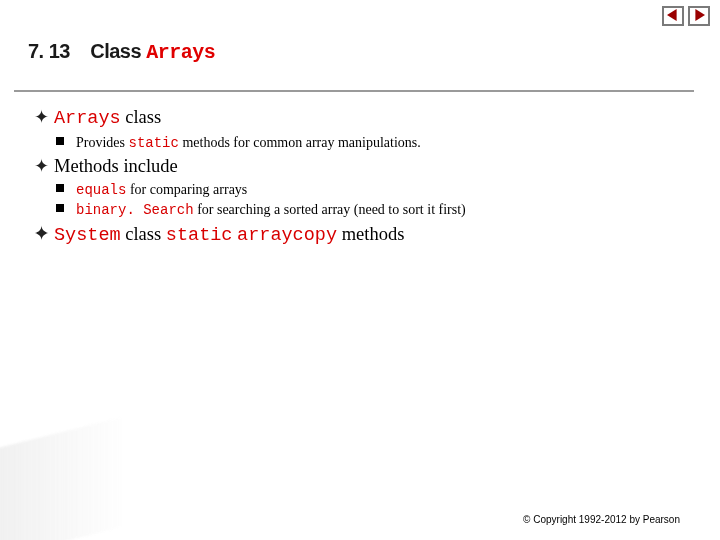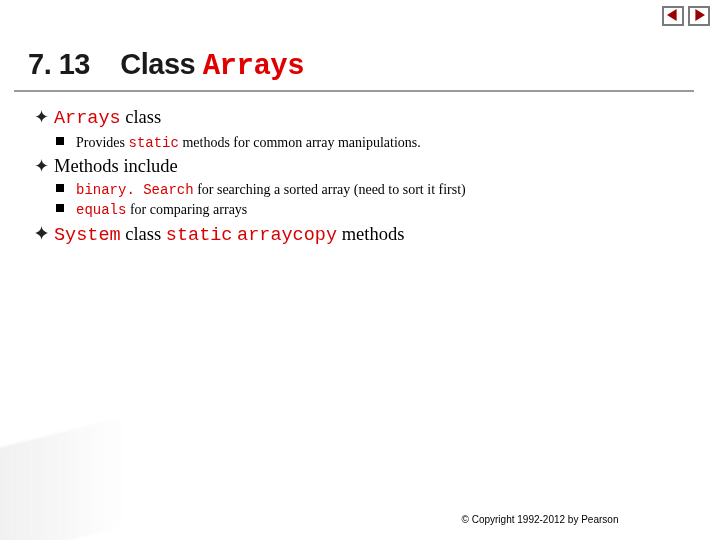--- a/index.html
+++ b/index.html
@@ -23,25 +23,25 @@
     height: 20px;
     border: 2px solid #7a7a7a;
     display: flex;
     align-items: center;
     justify-content: center;
     background: #fff;
   }
   .nav-btn svg { width: 12px; height: 12px; }
   .slide-title {
     position: absolute;
-    top: 48px;
+    top: 40px;
     left: 28px;
     font-family: Verdana, Arial, sans-serif;
     font-weight: 700;
-    font-size: 29px;
+    font-size: 20px;
     color: #1a1a1a;
     letter-spacing: -0.5px;
   }
   .slide-title .mono {
     font-family: 'Courier New', Courier, monospace;
     color: #e00000;
     font-weight: 700;
   }
   .title-underline {
     position: absolute;
@@ -103,21 +103,21 @@
   }
   .mono {
     font-family: 'Courier New', Courier, monospace;
   }
   .red { color: #d80000; }
   .footer {
     position: absolute;
     bottom: 14px;
     right: 40px;
     width: 280px;
-    text-align: center;
+    text-align: right;
     font-family: Verdana, Arial, sans-serif;
     font-size: 10px;
     color: #000;
     line-height: 1.25;
   }
   .wedge {
     position: absolute;
     left: -60px;
     bottom: -10px;
     width: 180px;
@@ -170,26 +170,26 @@
   </div>
 
   <div class="l1">
     <span class="l1-marker">✦</span>
     <span>Methods include</span>
   </div>
 
 
   <div class="l2">
     <span class="l2-marker"></span>
-    <span class="mono red">binary. Search</span><span> for searching a sorted array (need to sort it first)</span>
+    <span class="mono red">equals</span><span> for comparing arrays</span>
   </div>
 
   <div class="l2">
     <span class="l2-marker"></span>
-    <span class="mono red">equals</span><span> for comparing arrays</span>
+    <span class="mono red">binary. Search</span><span> for searching a sorted array (need to sort it first)</span>
   </div>
 
 
   <div class="l1">
     <span class="l1-marker">✦</span>
   </div>
 
   <div class="l1">
     <span class="l1-marker">✦</span>
     <span class="mono red">System</span><span> class </span><span class="mono red">static</span><span> </span><span class="mono red">arraycopy</span><span> methods</span>

